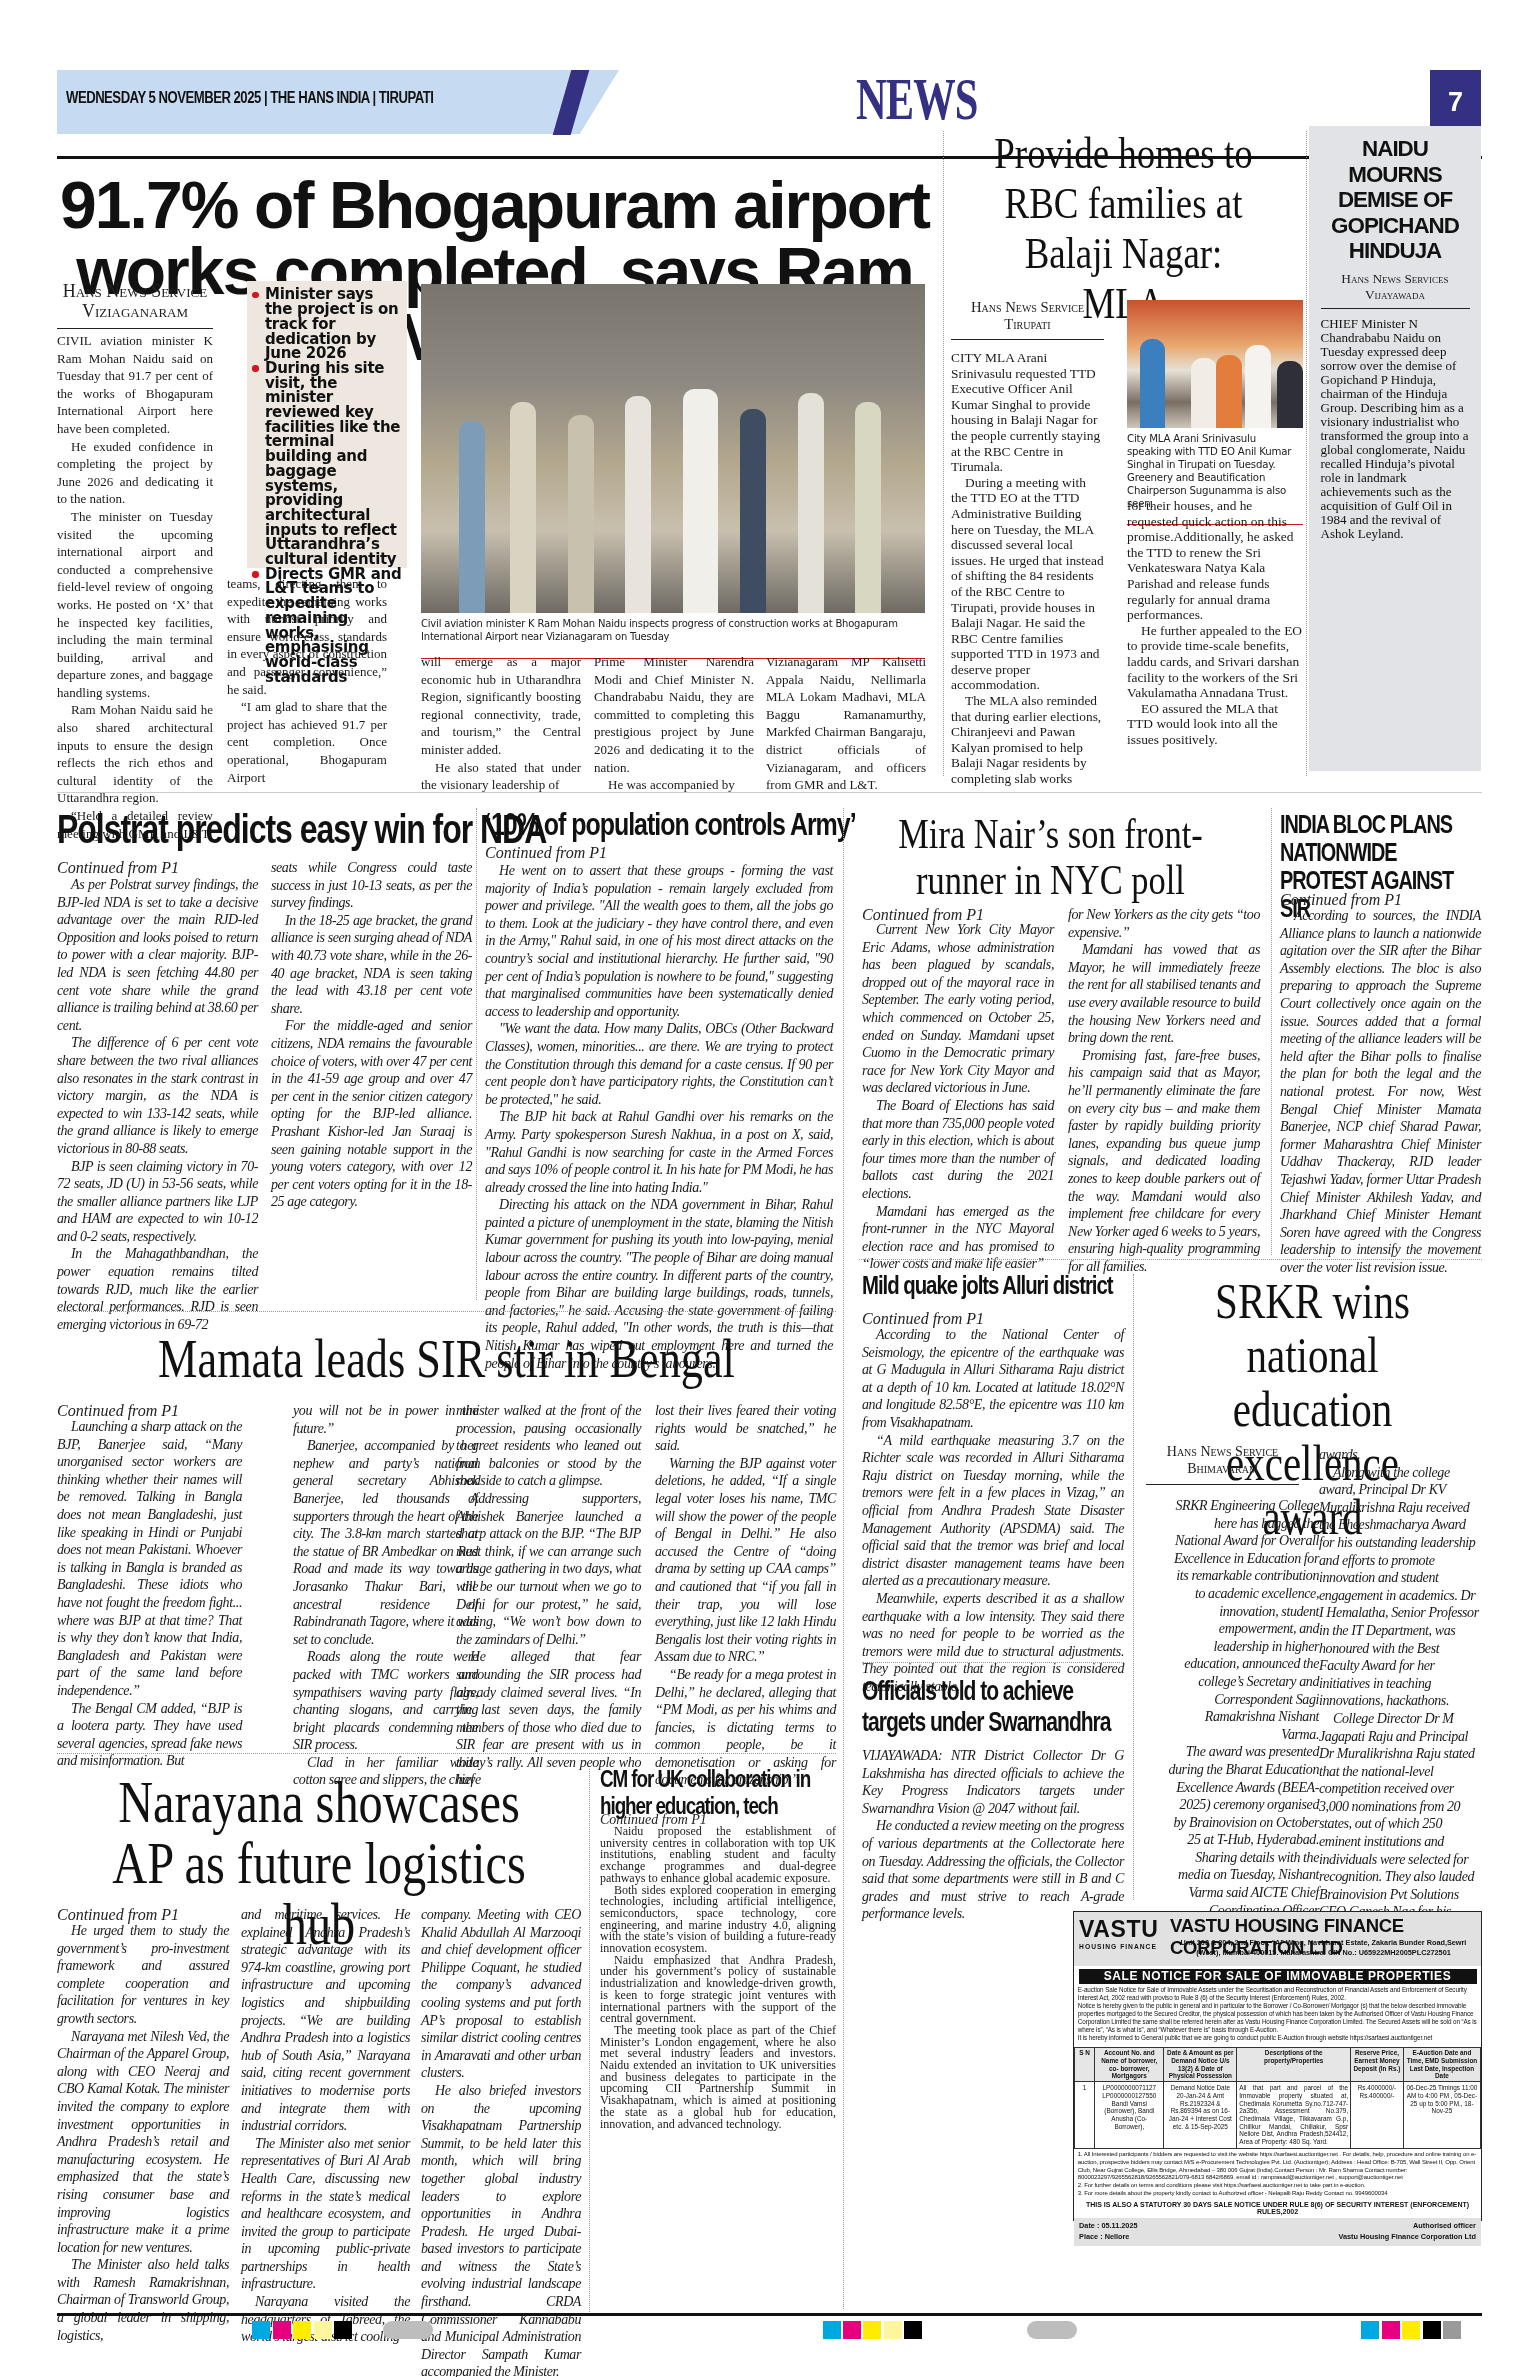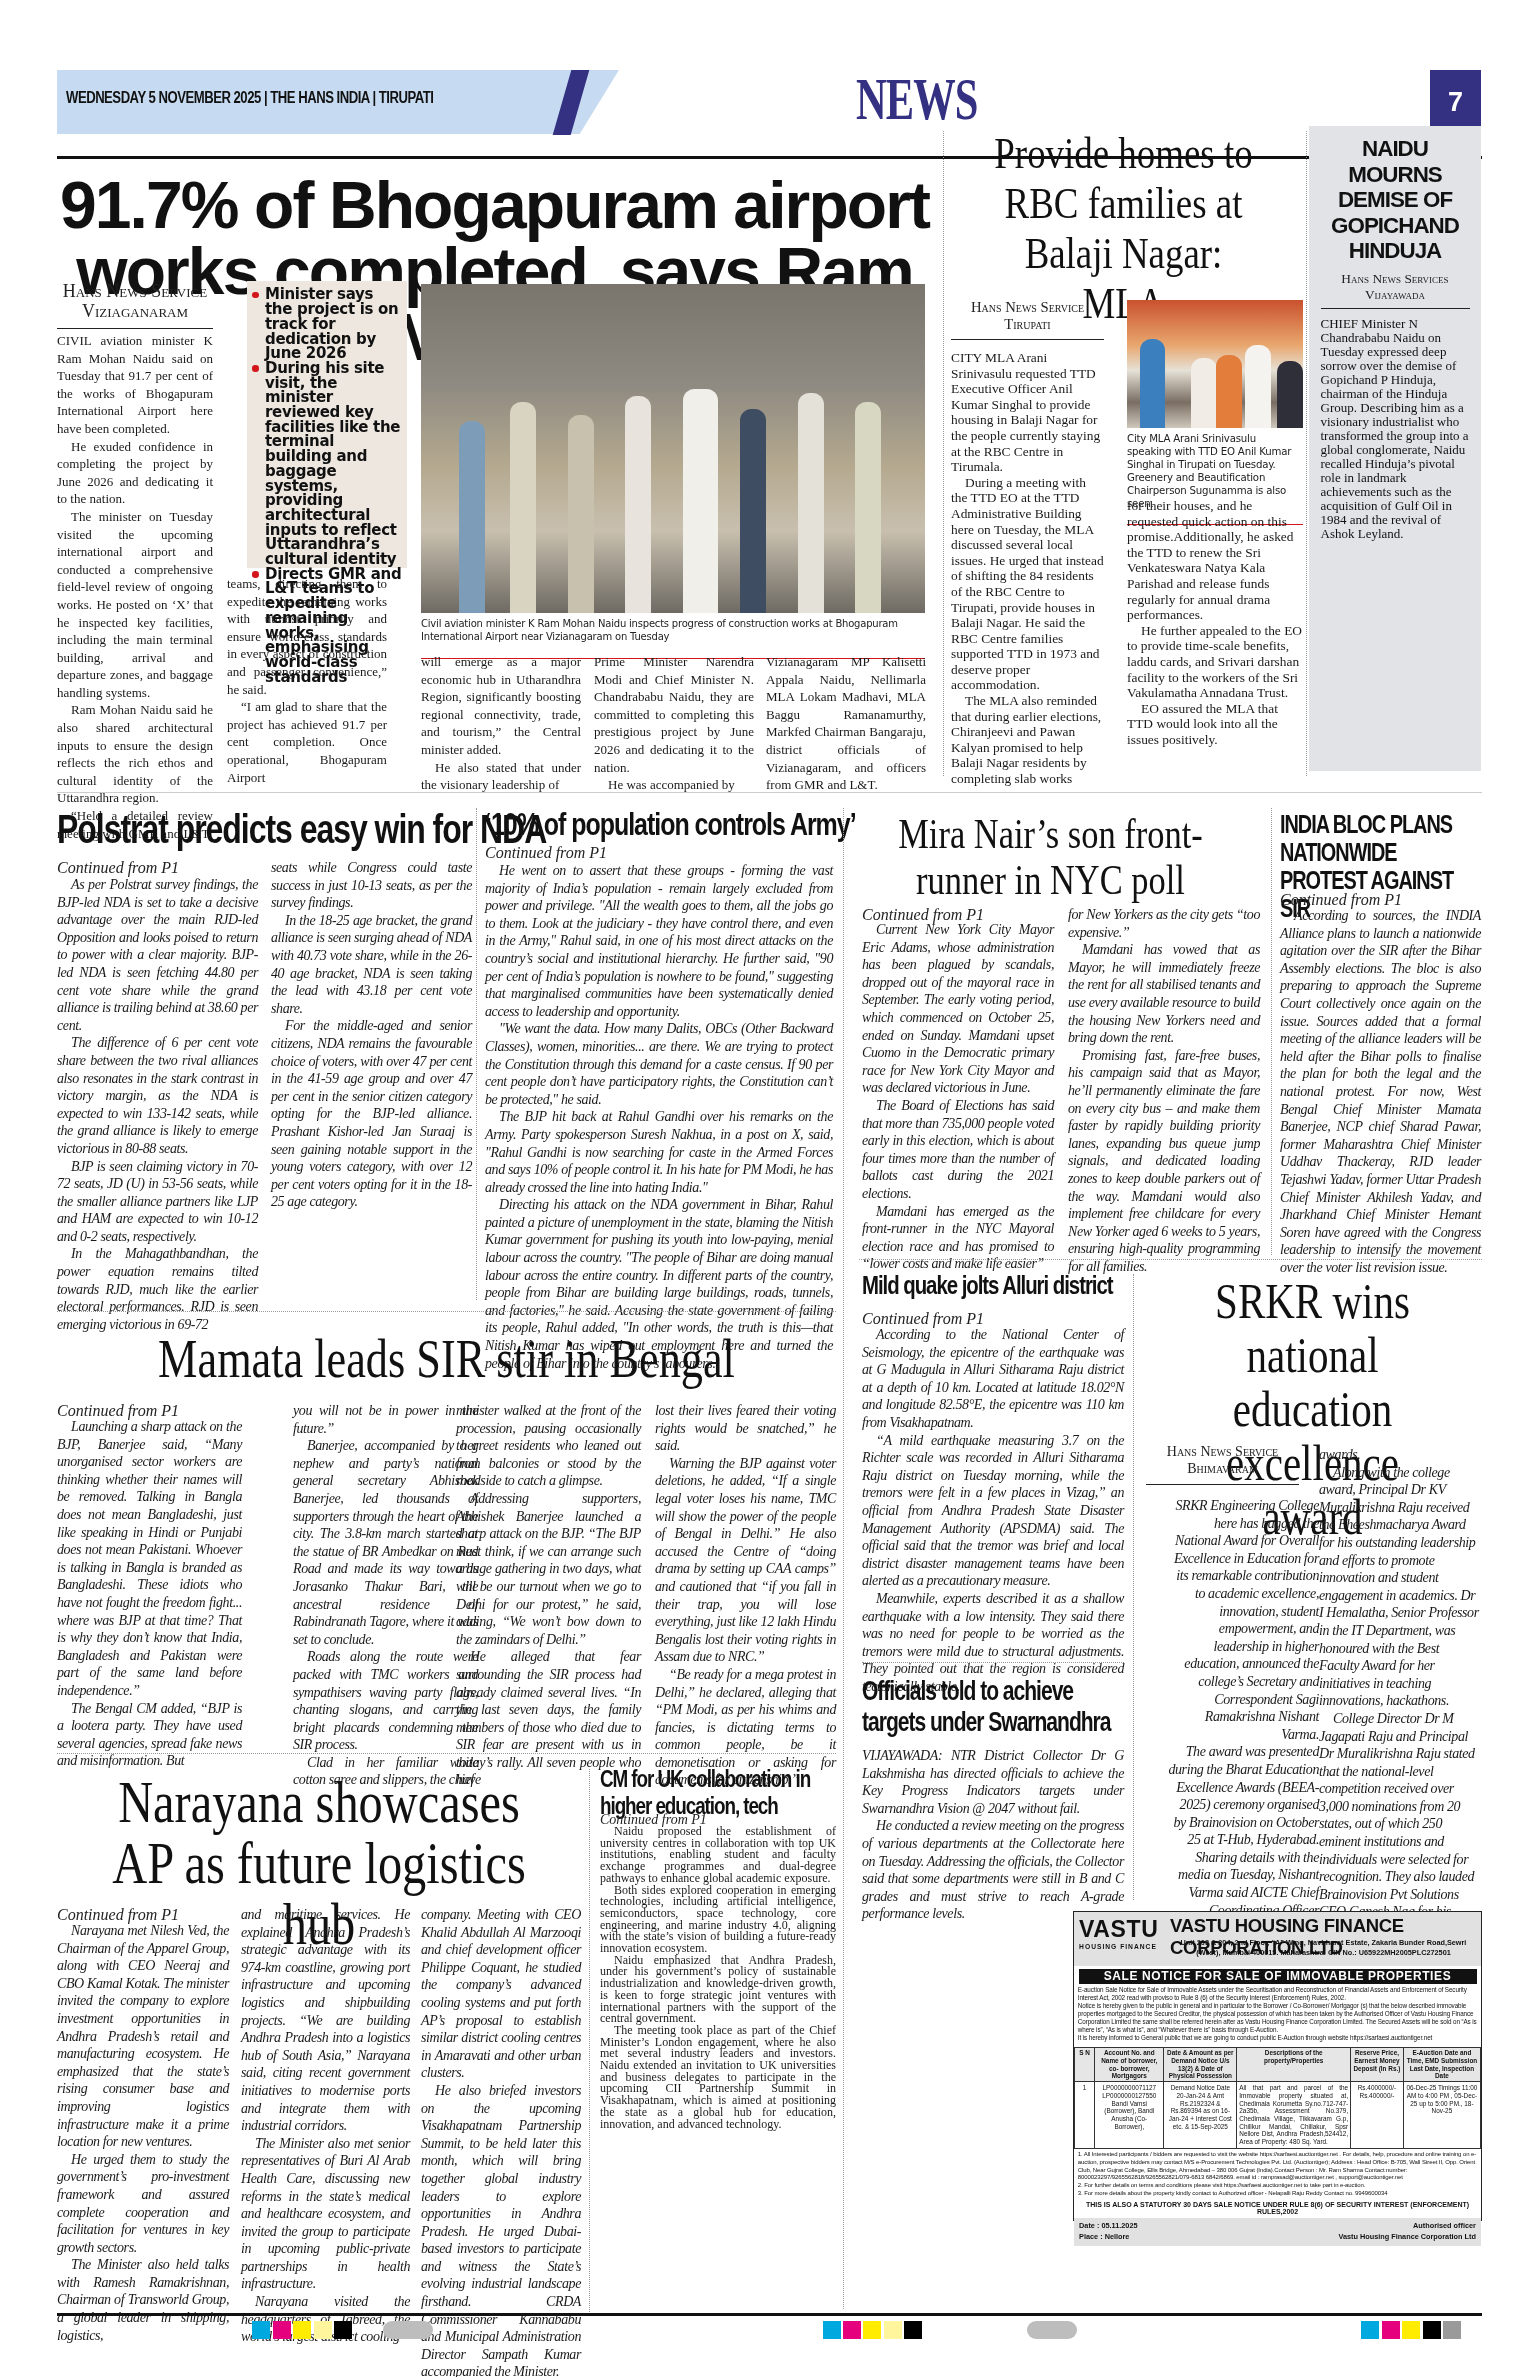--- a/index.html
+++ b/index.html
@@ -270,22 +270,22 @@
   <p class="noindent">awards.</p>
   <p>Along with the college award, Principal Dr KV Muralikrishna Raju received the Bheeshmacharya Award for his outstanding leadership and efforts to promote innovation and student engagement in academics. Dr I Hemalatha, Senior Professor in the IT Department, was honoured with the Best Faculty Award for her initiatives in teaching innovations, hackathons.</p>
   <p>College Director Dr M Jagapati Raju and Principal Dr Muralikrishna Raju stated that the national-level competition received over 3,000 nominations from 20 states, out of which 250 eminent institutions and individuals were selected for recognition. They also lauded Brainovision Pvt Solutions CEO Ganesh Nag for his efforts in organising the event.</p>
 </div>
 
 <div class="abs hrule" style="left:57px;top:1753px;width:779px;"></div>
 
 <div class="abs hl-serif" style="left:57px;top:1772px;width:524px;font-size:59px;line-height:61px;transform:scaleX(0.82);transform-origin:center top;">Narayana showcases AP as future logistics hub</div>
 <div class="abs cont" style="left:57px;top:1906px;">Continued from P1</div>
 <div class="abs body cond" style="left:57px;top:1922px;width:172px;">
+  <p>He urged them to study the government’s pro-investment framework and assured complete cooperation and facilitation for ventures in key growth sectors.</p>
   <p>Narayana met Nilesh Ved, the Chairman of the Apparel Group, along with CEO Neeraj and CBO Kamal Kotak. The minister invited the company to explore investment opportunities in Andhra Pradesh’s retail and manufacturing ecosystem. He emphasized that the state’s rising consumer base and improving logistics infrastructure make it a prime location for new ventures.</p>
-  <p>He urged them to study the government’s pro-investment framework and assured complete cooperation and facilitation for ventures in key growth sectors.</p>
   <p>The Minister also held talks with Ramesh Ramakrishnan, Chairman of Transworld Group, a global leader in shipping, logistics,</p>
 </div>
 <div class="abs body cond" style="left:241px;top:1906px;width:169px;">
   <p class="noindent">and maritime services. He explained Andhra Pradesh’s strategic advantage with its 974-km coastline, growing port infrastructure and upcoming logistics and shipbuilding projects. “We are building Andhra Pradesh into a logistics hub of South Asia,” Narayana said, citing recent government initiatives to modernise ports and integrate them with industrial corridors.</p>
   <p>The Minister also met senior representatives of Buri Al Arab Health Care, discussing new reforms in the state’s medical and healthcare ecosystem, and invited the group to participate in upcoming public-private partnerships in health infrastructure.</p>
   <p>Narayana visited the headquarters of Tabreed, the world’s largest district cooling</p>
 </div>
 <div class="abs body cond" style="left:421px;top:1906px;width:160px;">
   <p class="noindent">company. Meeting with CEO Khalid Abdullah Al Marzooqi and chief development officer Philippe Coquant, he studied the company’s advanced cooling systems and put forth AP’s proposal to establish similar district cooling centres in Amaravati and other urban clusters.</p>
   <p>He also briefed investors on the upcoming Visakhapatnam Partnership Summit, to be held later this month, which will bring together global industry leaders to explore opportunities in Andhra Pradesh. He urged Dubai-based investors to participate and witness the State’s evolving industrial landscape firsthand. CRDA Commissioner Kannababu and Municipal Administration Director Sampath Kumar accompanied the Minister.</p>

